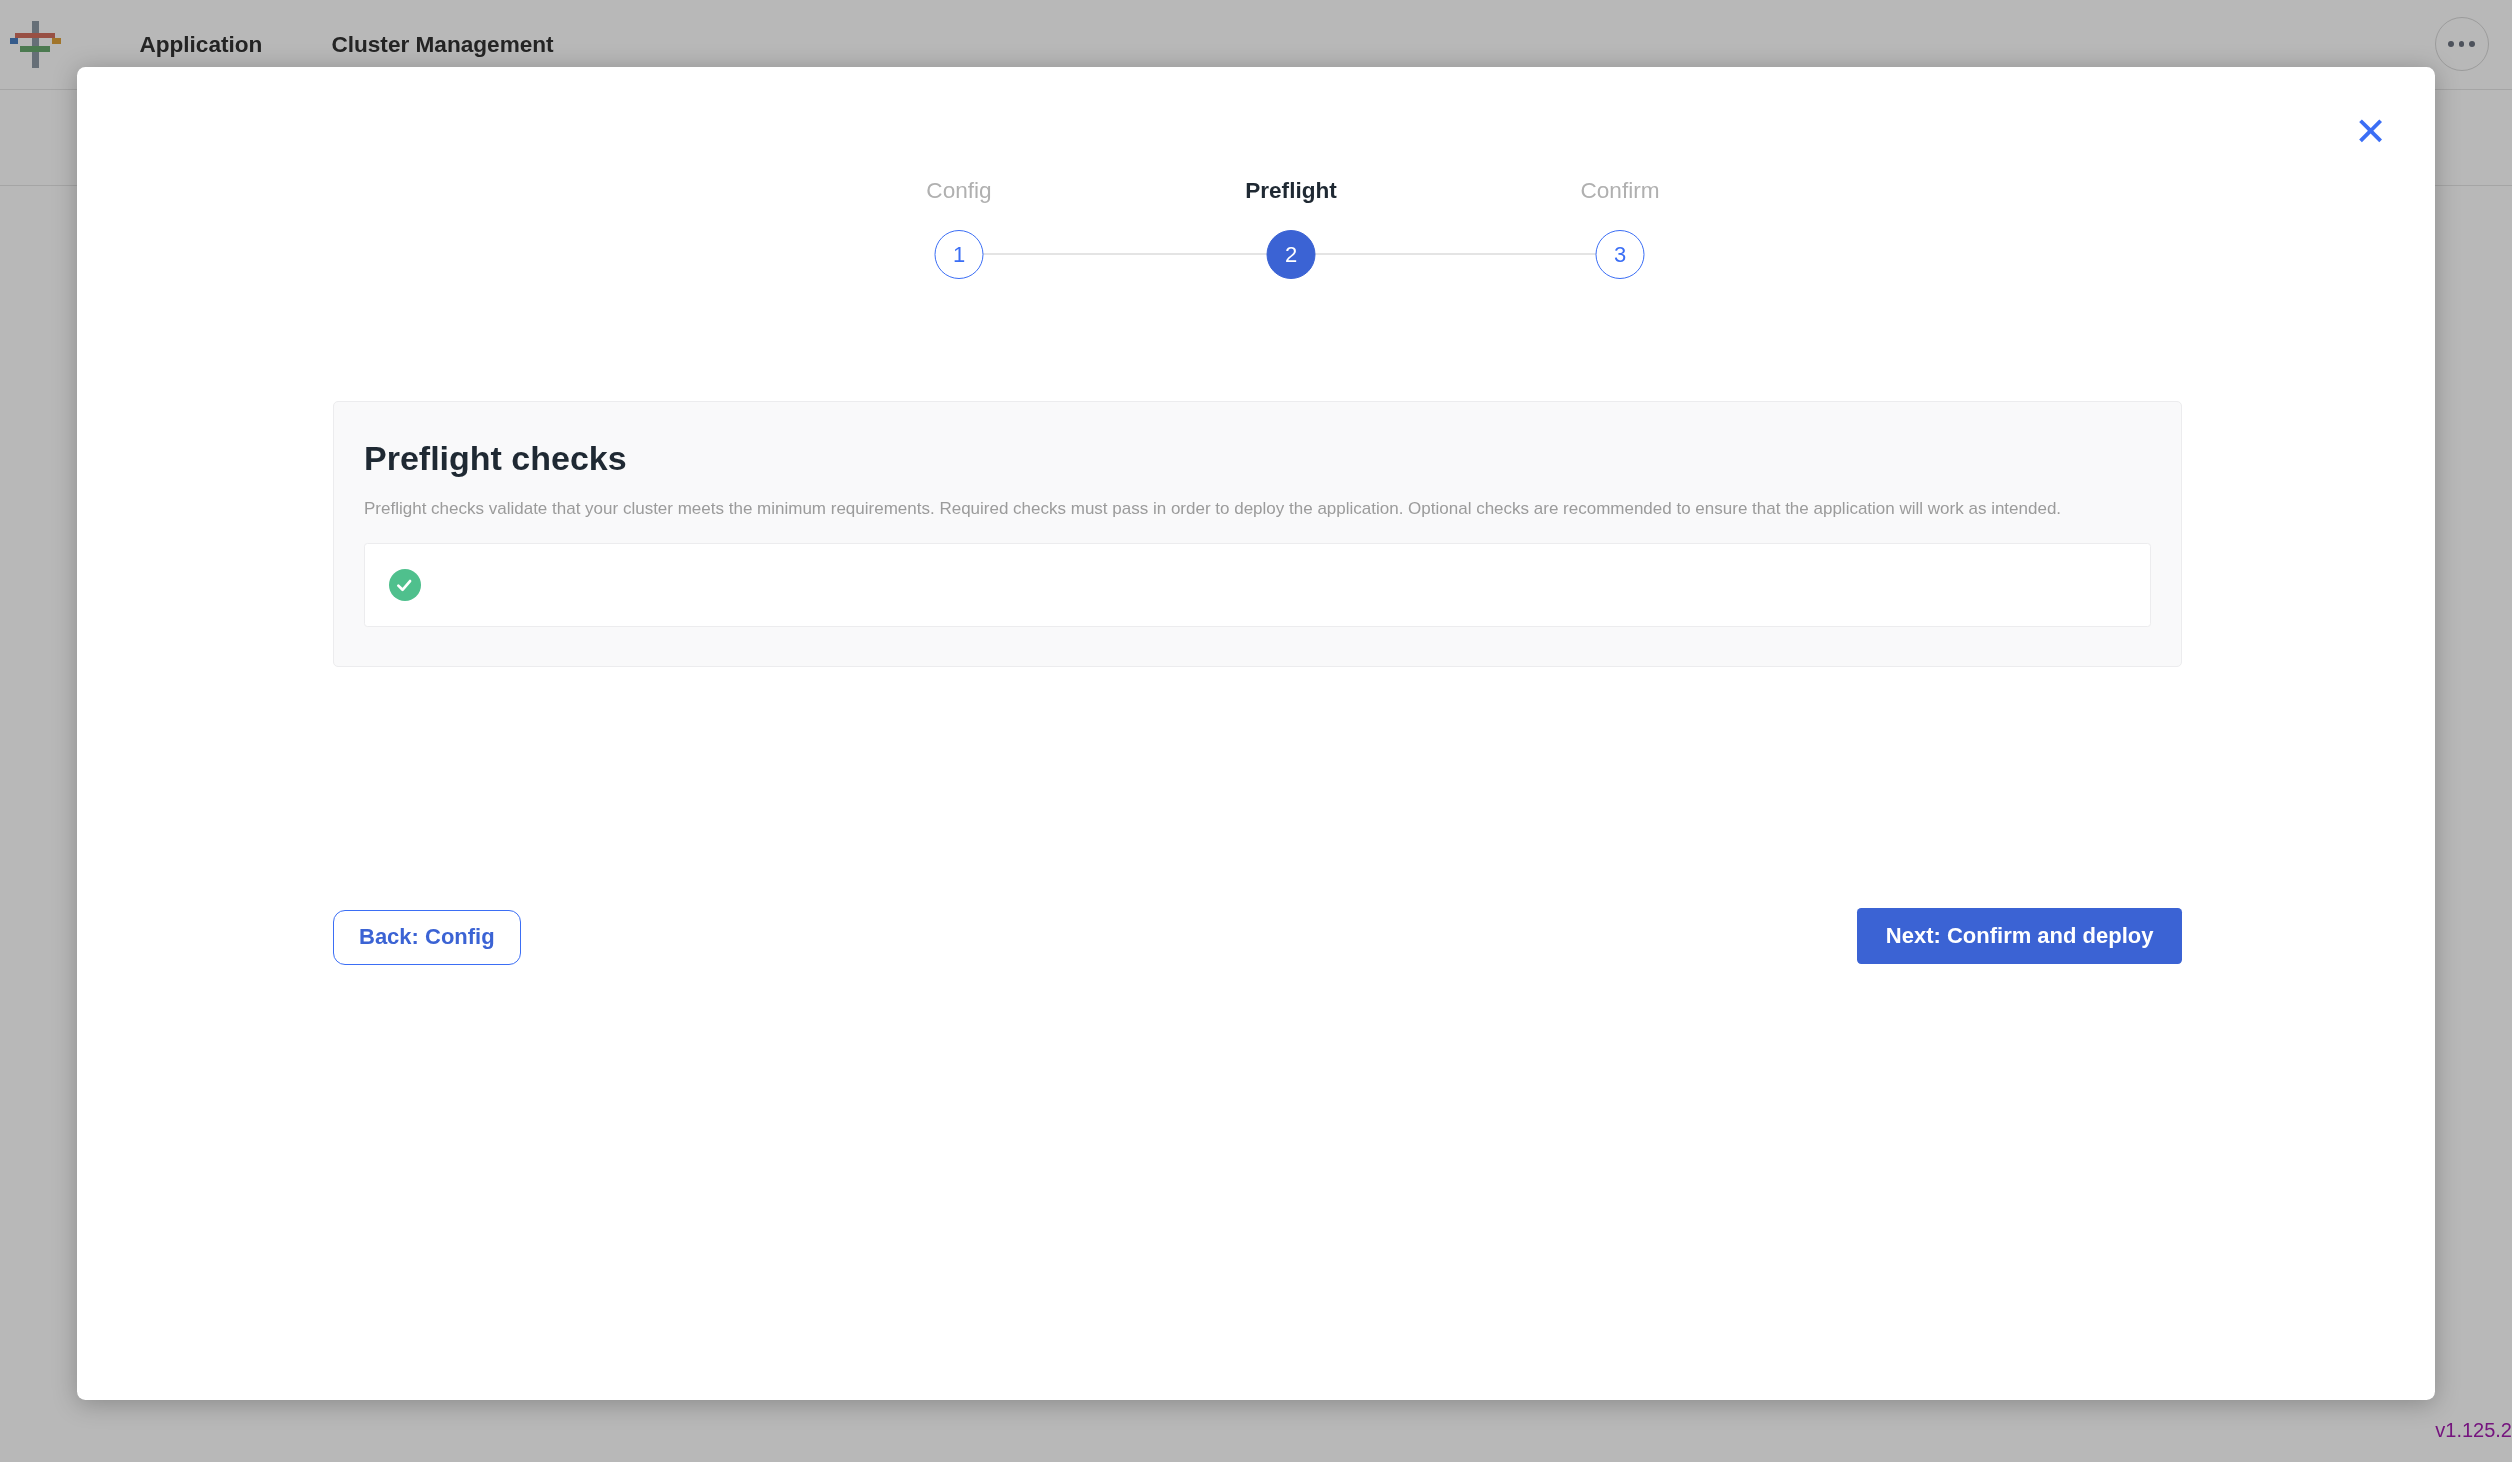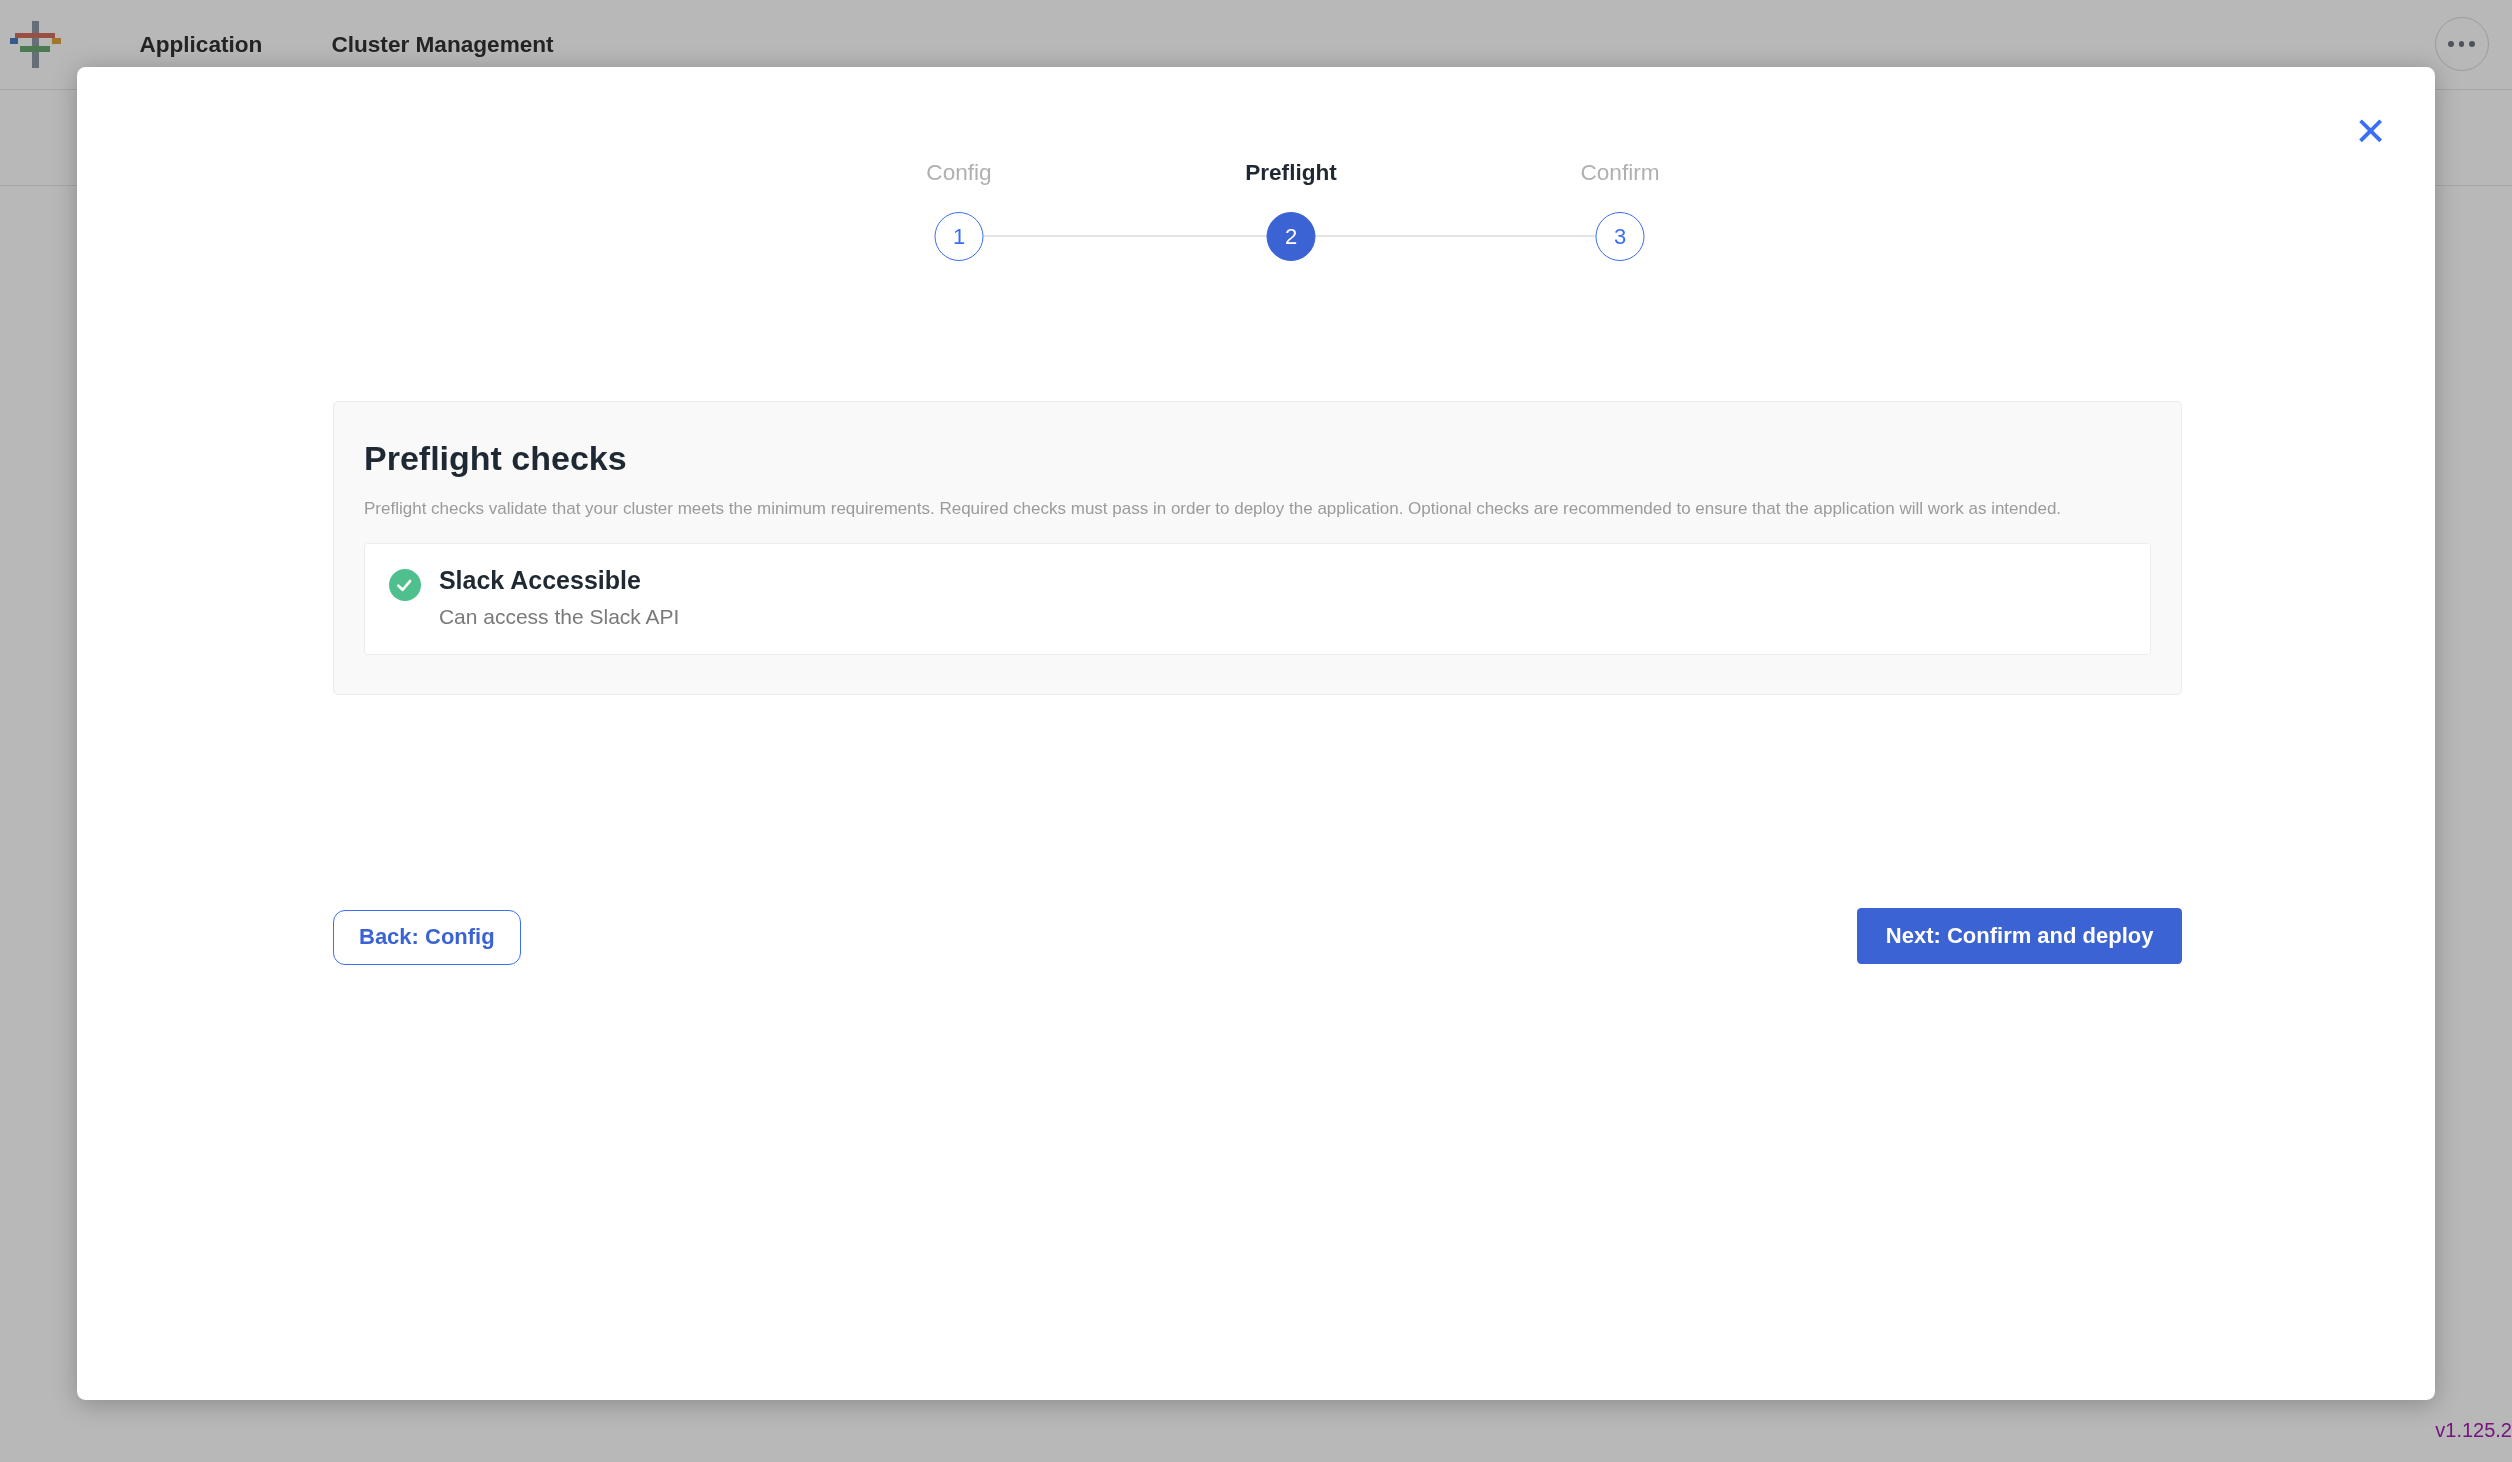--- a/index.html
+++ b/index.html
@@ -122,21 +122,21 @@
     color: #3b6ef5;
     font-size: 39px;
     line-height: 1;
     cursor: pointer;
     font-weight: 400;
   }
 
   
   #stepper {
     position: absolute;
-    top: 93px;
+    top: 111px;
     left: 0;
     width: 100%;
     height: 134px;
   }
   .step-label {
     position: absolute;
     font-size: 22.6px;
     transform: translateX(-50%);
     top: 0;
     white-space: nowrap;
@@ -344,24 +344,20 @@
     <p id="panel-desc">Preflight checks validate that your cluster meets the minimum requirements. Required checks must pass in order to deploy the application. Optional checks are recommended to ensure that the application will work as intended.</p>
 
 
     <div id="results-list">
       <div class="result-item">
         <div class="result-icon">
           <svg width="18.4" height="18.4" viewBox="0 0 22 22" aria-hidden="true">
             <path d="M4 11.5 L9 16.5 L18 6" fill="none" stroke="#ffffff" stroke-width="3.2" stroke-linecap="round" stroke-linejoin="round"></path>
           </svg>
         </div>
-        <div class="result-texts">
-          <div class="result-title">Slack Accessible</div>
-          <div class="result-sub">Can access the Slack API</div>
-        </div>
       </div>
     </div>
   </div>
 
   <button id="btn-back">Back: Config</button>
   <button id="btn-next">Next: Confirm and deploy</button>
 </div>
 
 
 </body></html>

